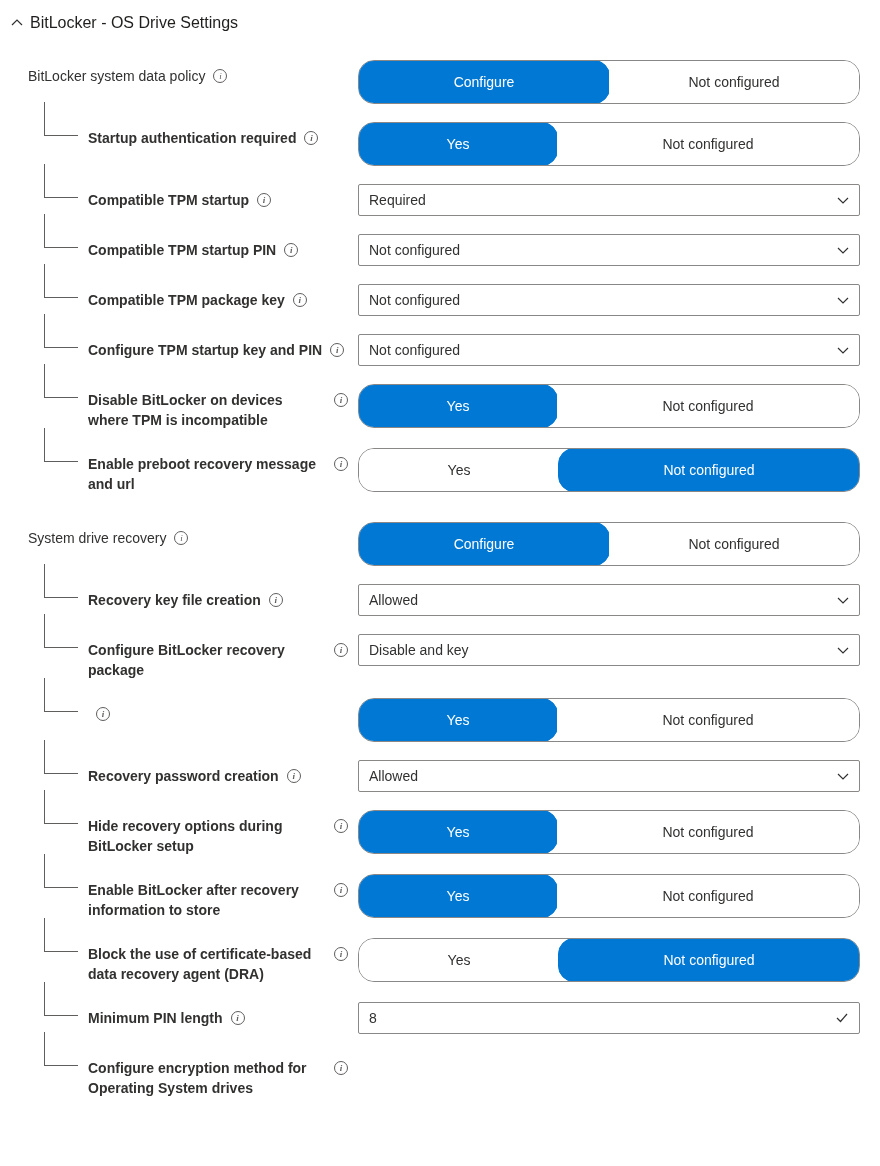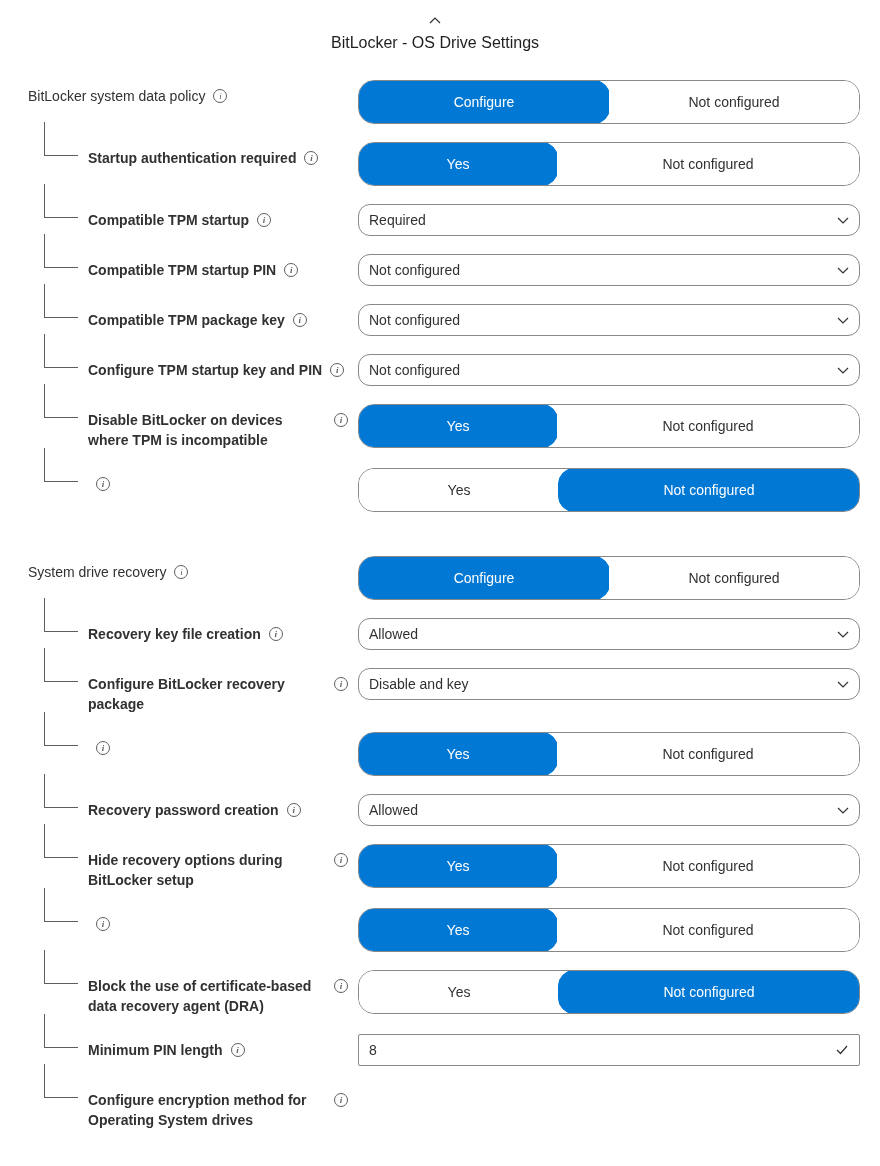--- a/index.html
+++ b/index.html
@@ -10,21 +10,20 @@
       background: #fff;
       width: 880px;
       padding: 14px 20px 30px 6px;
     }
     .section-header {
       display: flex;
       align-items: center;
       gap: 6px;
       padding-left: 4px;
       margin-bottom: 28px;
-      flex-direction: column;
     }
     .section-header .chev {
       width: 14px; height: 14px;
       display: inline-flex; align-items: center; justify-content: center;
       color: #323130;
     }
     .section-title {
       font-size: 16px;
       font-weight: 400;
       color: #201f1e;
@@ -116,21 +115,21 @@
       border-radius: 16px;
       margin: -1px;
       height: calc(100% + 2px);
       border: 1px solid #0078d4;
     }
     
     .dropdown {
       width: 100%;
       height: 32px;
       border: 1px solid #8a8886;
-      border-radius: 12px;
+      border-radius: 2px;
       background: #fff;
       display: flex;
       align-items: center;
       justify-content: space-between;
       padding: 0 10px;
       cursor: pointer;
     }
     .dropdown .dd-text {
       font-size: 14px;
       color: #323130;
@@ -283,31 +282,32 @@
     <div class="pill">
       <div class="pill-opt selected" style="flex:0 0 40%">Yes</div>
       <div class="pill-opt">Not configured</div>
     </div>
   </div>
 </div>
 
 <div class="row">
   <div class="label-col child">
     <div class="tree-connector"></div>
+    <span class="label-text">Enable preboot recovery message and url</span>
     <span class="info-icon">i</span>
   </div>
   <div class="control-col">
     <div class="pill">
       <div class="pill-opt" style="flex:0 0 40%">Yes</div>
       <div class="pill-opt selected-right">Not configured</div>
     </div>
   </div>
 </div>
 
-<div class="row" style="margin-top:44px">
+<div class="row" style="margin-top:28px">
   <div class="label-col">
     <span class="label-text">System drive recovery</span>
     <span class="info-icon">i</span>
   </div>
   <div class="control-col">
     <div class="pill">
       <div class="pill-opt selected">Configure</div>
       <div class="pill-opt">Not configured</div>
     </div>
   </div>
@@ -390,20 +390,21 @@
     <div class="pill">
       <div class="pill-opt selected" style="flex:0 0 40%">Yes</div>
       <div class="pill-opt">Not configured</div>
     </div>
   </div>
 </div>
 
 <div class="row">
   <div class="label-col child">
     <div class="tree-connector"></div>
+    <span class="label-text">Enable BitLocker after recovery information to store</span>
     <span class="info-icon">i</span>
   </div>
   <div class="control-col">
     <div class="pill">
       <div class="pill-opt selected" style="flex:0 0 40%">Yes</div>
       <div class="pill-opt">Not configured</div>
     </div>
   </div>
 </div>
 

